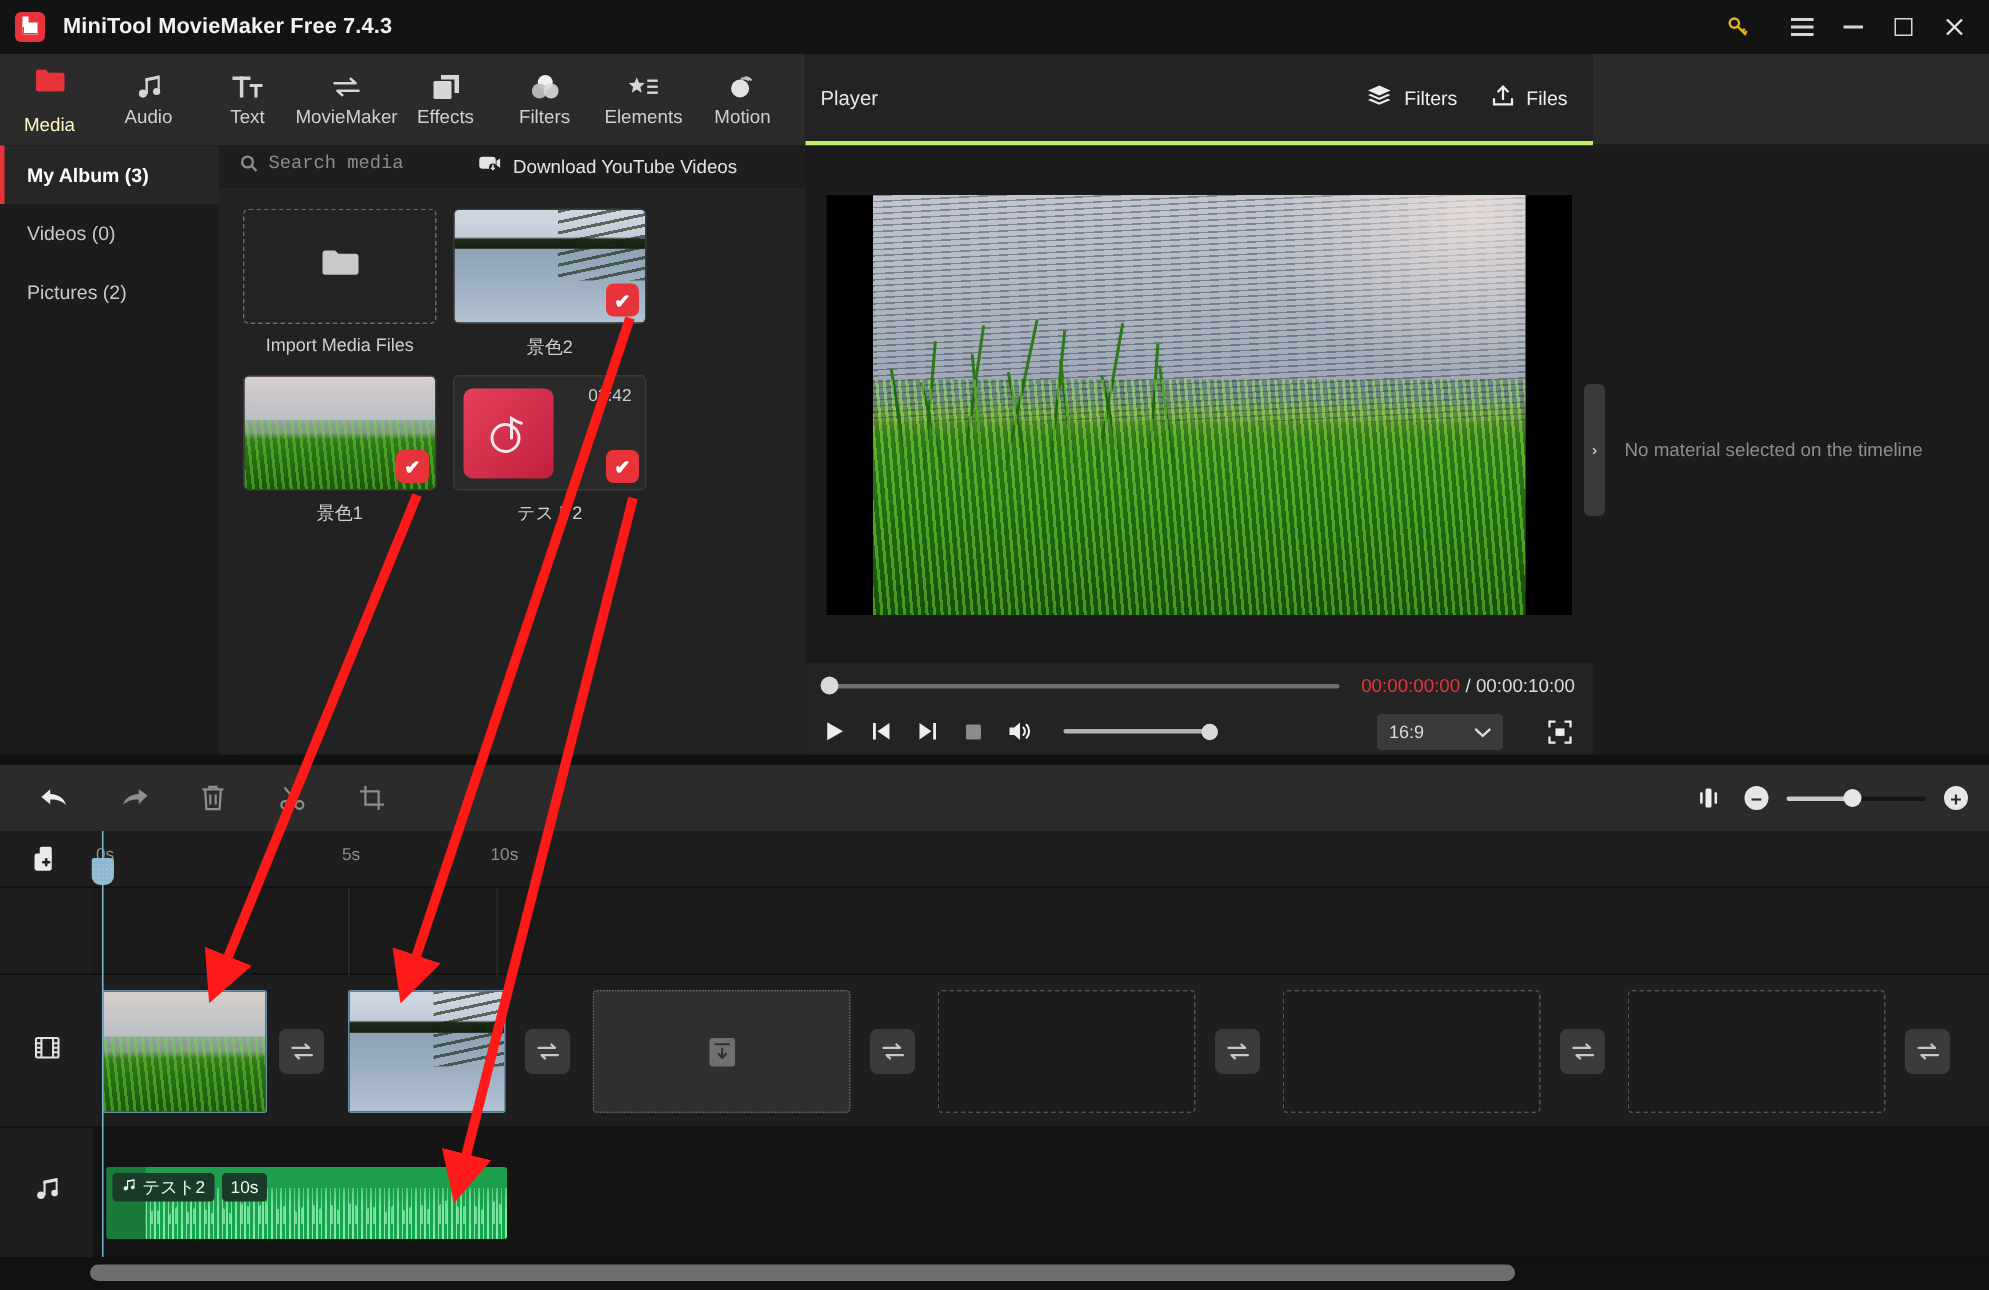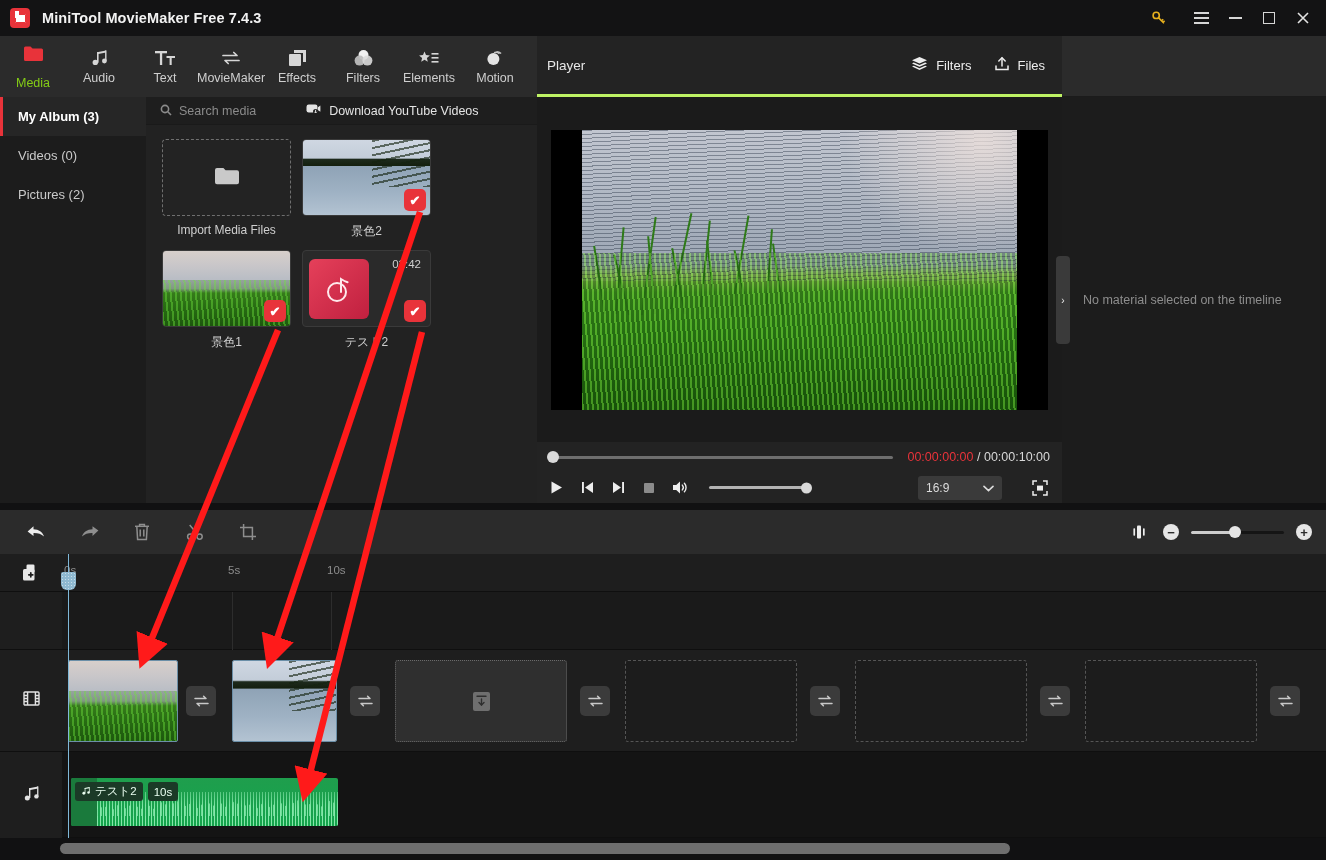--- a/index.html
+++ b/index.html
@@ -48,21 +48,21 @@
   
   .ribbon {
     position: absolute; top: 36px; left: 0; width: 537px; height: 61px;
     background: #2b2b2b; display: flex; align-items: center;
   }
   .nav-item {
     width: 66px; height: 61px; display: flex; flex-direction: column;
     align-items: center; justify-content: center; gap: 4px;
     color: #cfcfcf; font-size: 12.5px; position: relative;
   }
-  .nav-item.active { color: #84cc16; gap: 13px; }
+  .nav-item.active { color: #fef9c3; gap: 13px; }
   .nav-ico { height: 20px; display:flex; align-items:center; justify-content:center; }
   .nav-label { line-height: 1; }
 
   
   .lib-side {
     position: absolute; top: 97px; left: 0; width: 164px; height: 406px;
     background: #1c1c1c; border-right: 1px solid #0f0f0f;
   }
   .lib-cat {
     height: 39px; display: flex; align-items: center; padding-left: 18px;
@@ -73,21 +73,21 @@
     content: ""; position: absolute; left: 0; top: 0; width: 3px; height: 39px; background: #e8333a;
   }
   .lib-main {
     position: absolute; top: 97px; left: 146px; width: 391px; height: 406px;
     background: #222222;
   }
   .lib-toolbar {
     height: 28px; background: #1e1e1e; display: flex; align-items: center;
     border-bottom: 1px solid #1a1a1a;
   }
-  .search-box { display: flex; align-items: center; gap: 7px; margin-left: 14px; }
+  .search-box { display: flex; gap: 7px; margin-left: 14px; font-family: Liberation Mono, monospace; }
   .search-box .ph { color: #8b8b8b; font-size: 12.5px; }
   .dl-yt { display: flex; align-items: center; gap: 8px; margin-left: 50px; color: #e4e4e4; font-size: 12.5px; }
   .lib-grid { padding: 14px 0 0 16px; display: flex; flex-wrap: wrap; gap: 10px 11px; }
   .cell { width: 129px; }
   .thumb {
     width: 129px; height: 77px; border-radius: 4px; position: relative; overflow: hidden;
     background: #2a2a2a; border: 1px solid #3a3a3a;
   }
   .thumb.import {
     border: 1px dashed #6f6f6f; background: #232323;

